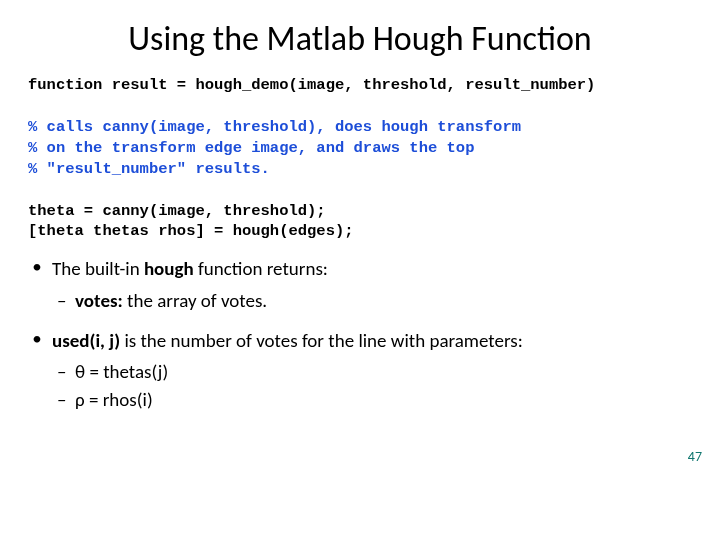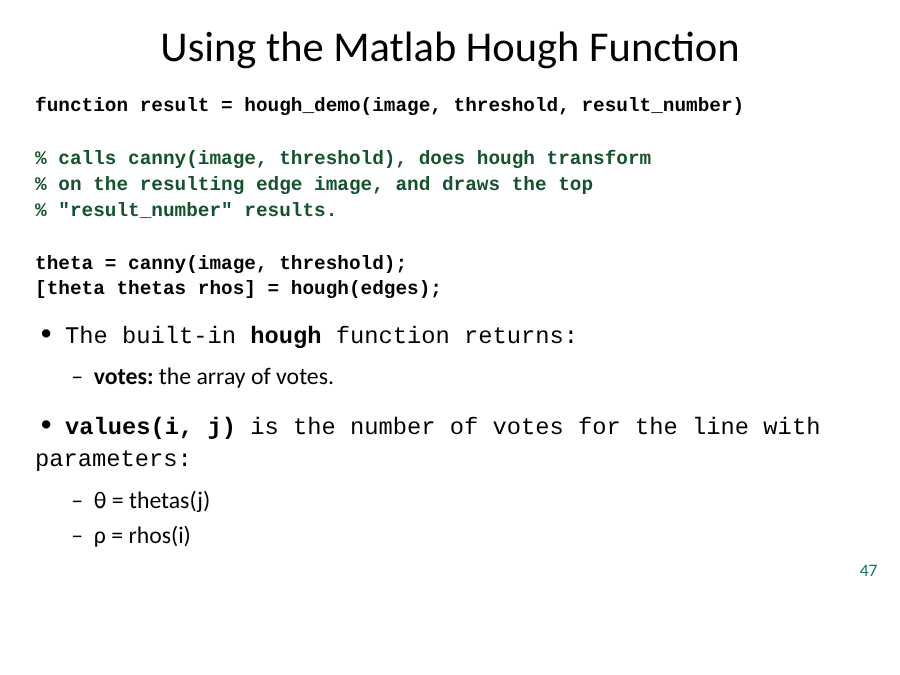--- a/index.html
+++ b/index.html
@@ -27,39 +27,39 @@
   }
   .code {
     font-family: "Courier New", Courier, monospace;
     font-weight: bold;
     font-size: 15.5px;
     line-height: 1.35;
     white-space: pre;
     margin-bottom: 14px;
   }
   .code .comment {
-    color: #14532d;
+    color: #1d4ed8;
     text-align: right;
   }
   .bullets {
     font-size: 19px;
     line-height: 1.35;
   }
   .b1 {
     margin: 14px 0 6px 0;
   }
   .b1-marker {
     display: inline-block;
     width: 18px;
     text-align: center;
     margin-right: 6px;
     position: relative;
     top: -2px;
   }
-  .b1-text { display: inline; font-family: Liberation Mono, monospace; }
+  .b1-text { display: inline; }
   .sub {
     margin: 2px 0 2px 29px;
     font-size: 19px;
   }
   .sub-marker {
     display: inline-block;
     width: 14px;
     margin-right: 4px;
   }
   .bold { font-weight: 700; }
@@ -74,37 +74,37 @@
 </head>
 <body>
 
 <div class="slide">
 
   <h1 class="title">Using the Matlab Hough Function</h1>
 
   <div class="code"><span>function result = hough_demo(image, threshold, result_number)</span>
 
 <span class="comment">% calls canny(image, threshold), does hough transform</span>
-<span class="comment">% on the resulting edge image, and draws the top</span>
+<span class="comment">% on the transform edge image, and draws the top</span>
 <span class="comment">% "result_number" results.</span>
 
 <span>theta = canny(image, threshold);</span>
 <span>[theta thetas rhos] = hough(edges);</span></div>
 
   <div class="bullets">
 
     <div class="b1">
       <span class="b1-marker">•</span><span class="b1-text"><span>The built-in </span><span class="bold">hough</span><span> function returns:</span></span>
     </div>
     <div class="sub">
       <span class="sub-marker">–</span><span class="bold">votes:</span><span> the array of votes.</span>
     </div>
 
     <div class="b1">
-      <span class="b1-marker">•</span><span class="b1-text"><span class="bold">values(i, j)</span><span> is the number of votes for the line with parameters:</span></span>
+      <span class="b1-marker">•</span><span class="b1-text"><span class="bold">used(i, j)</span><span> is the number of votes for the line with parameters:</span></span>
     </div>
     <div class="sub">
       <span class="sub-marker">–</span><span>θ = thetas(j)</span>
     </div>
     <div class="sub">
       <span class="sub-marker">–</span><span>ρ = rhos(i)</span>
     </div>
 
   </div>
 

